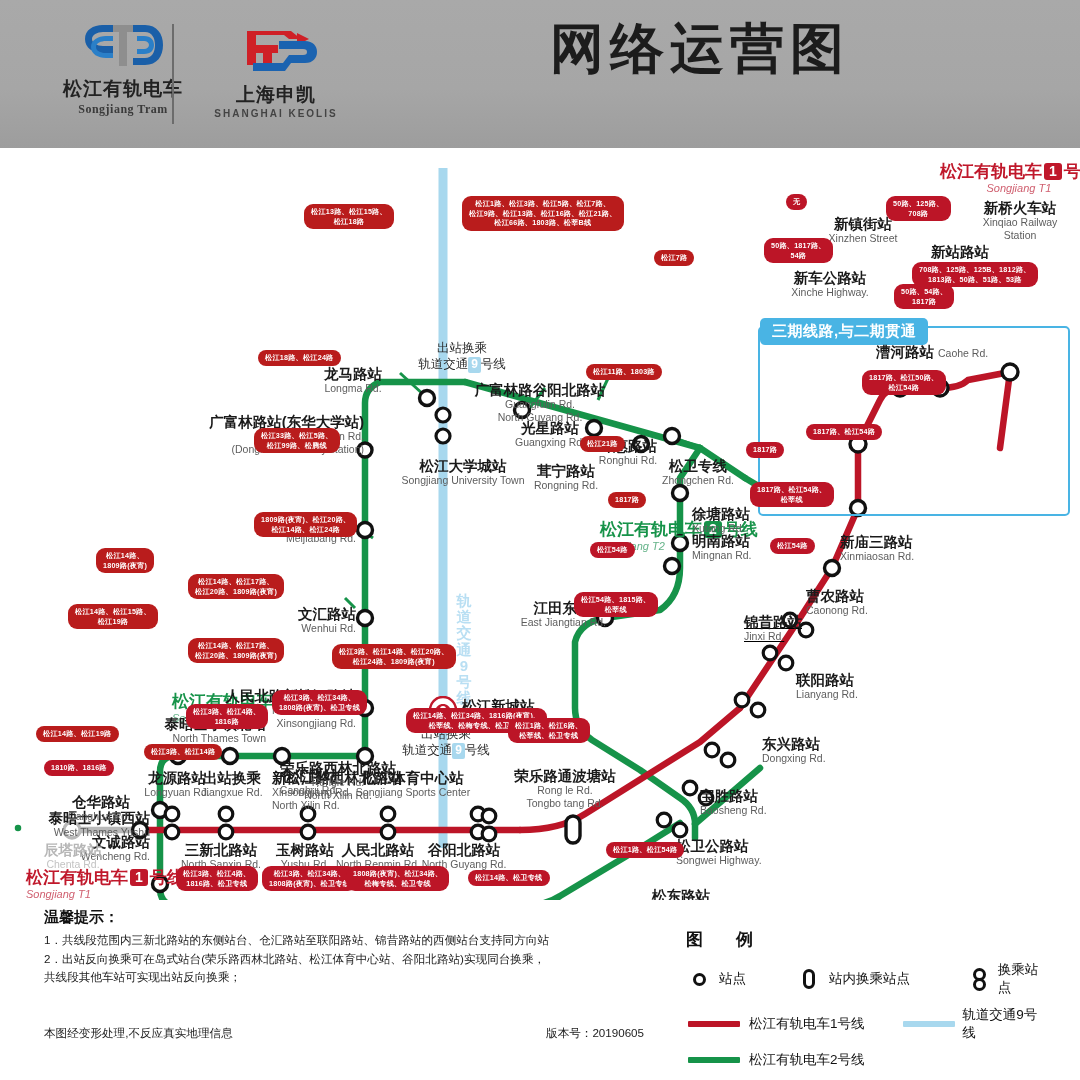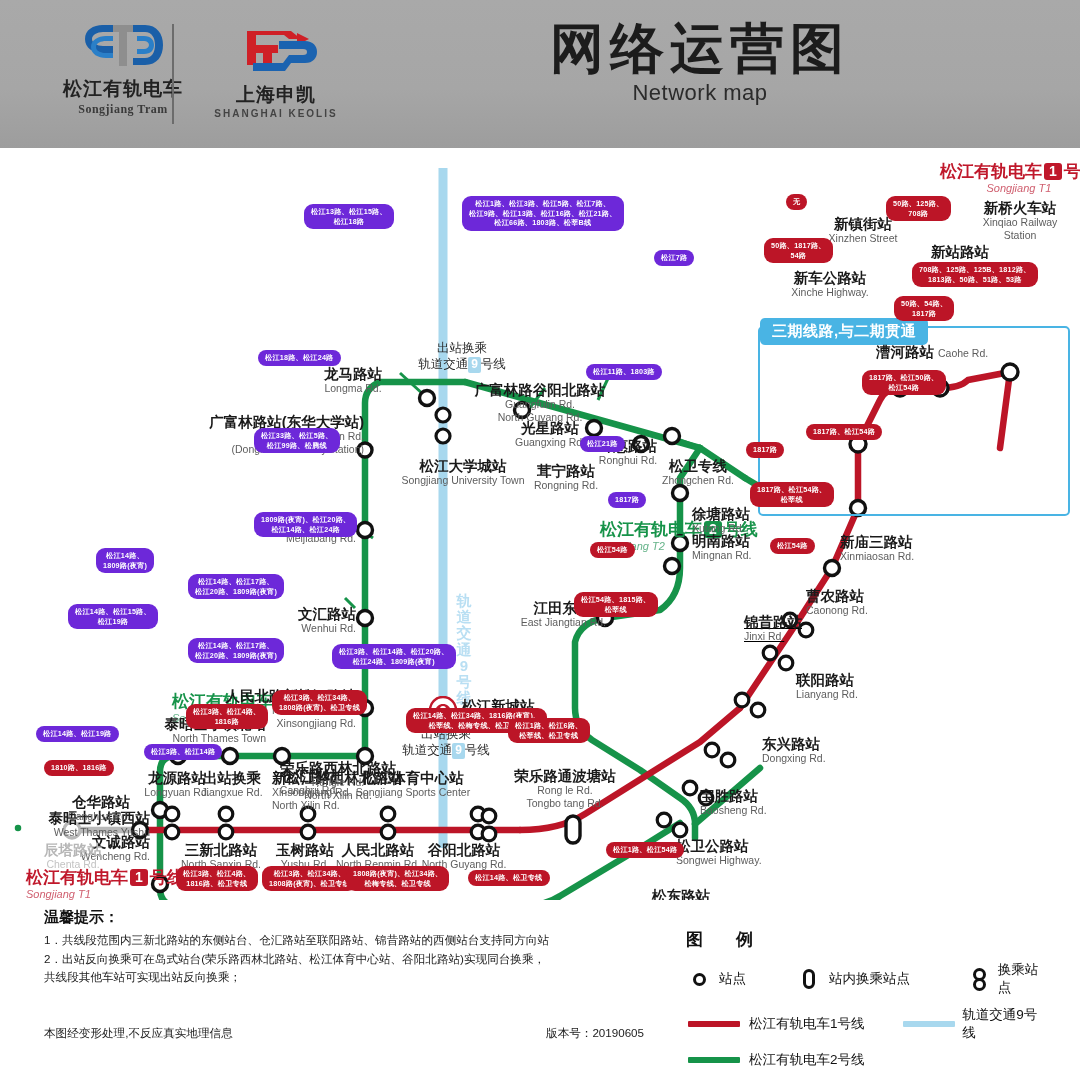--- a/index.html
+++ b/index.html
@@ -45,21 +45,21 @@
   .stn.grey .cn { color:#b6b6b6; }
   .stn.grey .en { color:#c3c3c3; }
   .stn.inl { display:flex; align-items:baseline; gap:4px; }
 
   
   .bus {
     position:absolute; border-radius:9px; padding:3px 7px;
     font-size:7.2px; font-weight:bold; color:#fff; text-align:center;
     line-height:1.32; white-space:nowrap; letter-spacing:.2px;
   }
-  .bus.g { background:#6d28d9; }
+  .bus.g { background:#b91c1c; }
   .bus.r { background:#bc1527; }
 
   
   .linename { position:absolute; white-space:nowrap; }
   .linename .row1 { font-size:17px; font-weight:bold; display:flex; align-items:center; gap:2px; }
   .linename .row2 { font-size:11px; font-style:italic; margin-top:-1px; }
   .linename.t1 .row1 { color:#c0182b; } .linename.t1 .row2 { color:#d06070; }
   .linename.t2 .row1 { color:#169349; } .linename.t2 .row2 { color:#65b389; }
   .numbox { display:inline-block; color:#fff; font-size:14px; font-weight:bold;
             padding:0px 5px; border-radius:3px; line-height:1.25; }
@@ -141,21 +141,20 @@
           <path d="M30 20 h9 v26 h-9 z" fill="#cf2027"></path>
           <path d="M46 16 h26 c8 0 12 5 12 11 s-4 11-12 11 h-14 l-6 8 h-32 v-8 h30 l6-8 h14 c3 0 4-1 4-3 s-1-3-4-3 h-24 z" fill="#1b63b0"></path>
         </svg>
       </div>
       <div class="logo-cn">上海申凯</div>
       <div class="logo-en2">SHANGHAI KEOLIS</div>
     </div>
 
     <div id="title-wrap">
       <div id="title-cn">网络运营图</div>
-      <div id="title-en">Network map</div>
     </div>
   </div>
 </div>
 
 
 <div id="map">
 
   <svg width="1080" height="752">
 
     <line x1="443" y1="20" x2="443" y2="700" stroke="#a8d8ee" stroke-width="9"></line>
@@ -706,21 +705,21 @@
   <div class="bus r" style="left:806px; top:276px;">
       <div>1817路、松江54路</div>
     </div>
   <div class="bus r" style="left:862px; top:222px;">
       <div>1817路、松江50路、</div>
       <div>松江54路</div>
     </div>
   <div class="bus r" style="left:606px; top:694px;">
       <div>松江1路、松江54路</div>
     </div>
-  <div class="bus r" style="left:894px; top:148px;">
+  <div class="bus r" style="left:894px; top:136px;">
       <div>50路、54路、</div>
       <div>1817路</div>
     </div>
   <div class="bus r" style="left:764px; top:90px;">
       <div>50路、1817路、</div>
       <div>54路</div>
     </div>
   <div class="bus r" style="left:786px; top:46px;">
       <div>无</div>
     </div>

